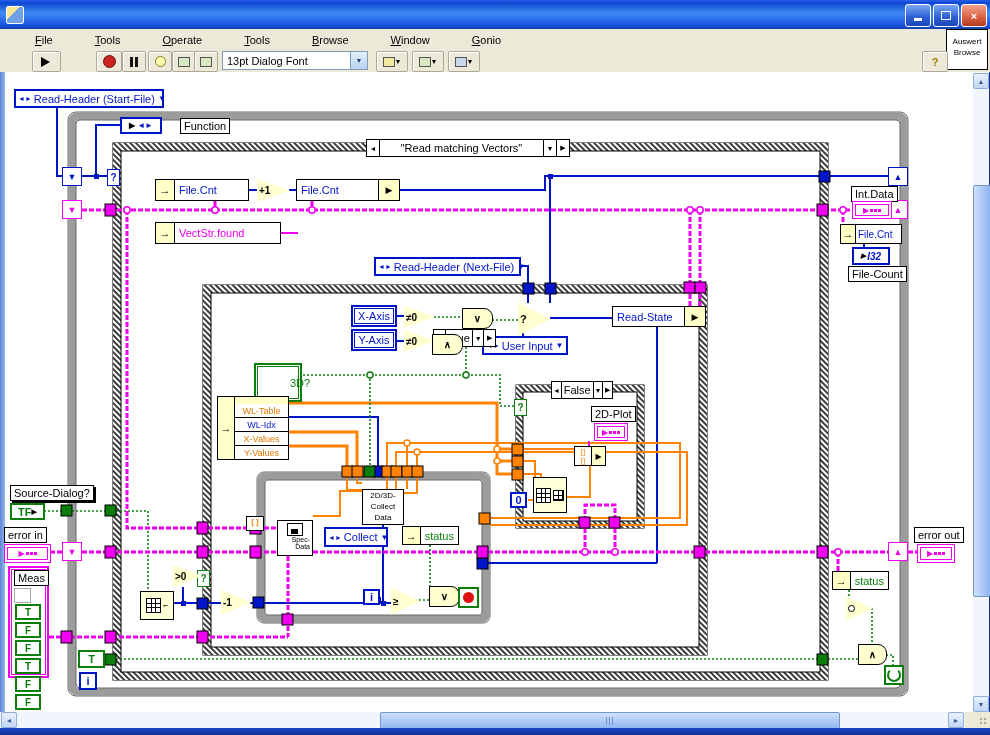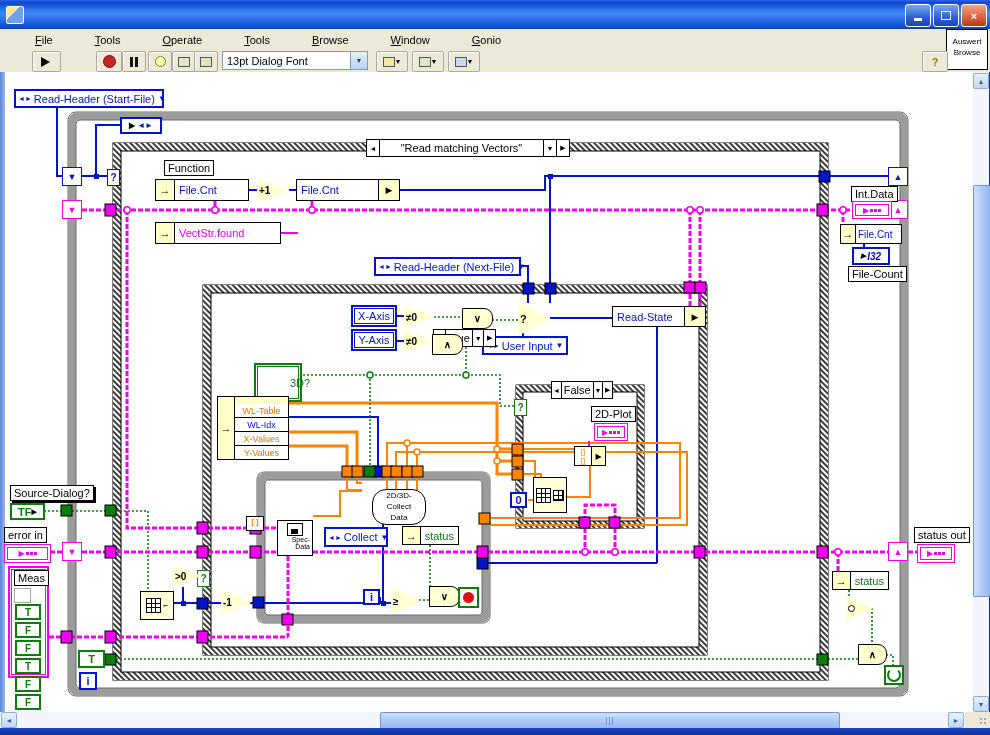--- a/index.html
+++ b/index.html
@@ -398,21 +398,21 @@
   <div class="abs enum" style="left:324px;top:527px;width:64px;height:20px;">
     <span class="pair">◄►</span>
     <span class="lab">Collect</span>
     <span class="dd">▼</span>
   </div>
 
   <div class="abs term" style="left:120px;top:117px;width:42px;height:17px;font-size:8px;">
       <span style="color:#000;margin-right:2px;">▶</span>
       <span>◄►</span>
     </div>
-  <div class="abs lv-label" style="left:164px;top:118px;margin-top:42px;">Function</div>
+  <div class="abs lv-label" style="left:180px;top:118px;">Function</div>
 
   <div class="abs qtun" style="left:107px;top:169px;width:13px;height:17px;border:1px solid #0014c8;color:#0014c8;">
       <span>?</span>
     </div>
   <div class="abs qtun" style="left:197px;top:570px;width:13px;height:17px;border:1px solid #0a7d0a;color:#0a7d0a;">
       <span>?</span>
     </div>
   <div class="abs qtun" style="left:514px;top:399px;width:13px;height:17px;border:1px solid #0a7d0a;color:#0a7d0a;">
       <span>?</span>
     </div>
@@ -504,21 +504,21 @@
     <div style="width:13px;background:#ffffc8;display:flex;align-items:center;justify-content:center;font-size:8px;">▶</div>
   </div>
   <div class="abs icnbox" style="left:533px;top:477px;width:34px;height:36px;display:flex;align-items:center;justify-content:center;gap:2px;">
     <div class="gridglyph"></div>
     <div class="gridglyph" style="width:9px;height:9px;"></div>
   </div>
   <div class="abs term" style="left:510px;top:492px;width:17px;height:16px;">
       <span>0</span>
     </div>
 
-  <div class="abs lv-label" style="left:372px;top:489px;width:54px;height:36px;font-size:8px;text-align:center;line-height:1.4;padding:0;box-sizing:border-box;border-radius:14px;">
+  <div class="abs lv-label" style="left:362px;top:489px;width:42px;height:36px;font-size:8px;text-align:center;line-height:1.4;padding:0;box-sizing:border-box;">
     <div>2D/3D-</div>
     <div>Collect</div>
     <div>Data</div>
   </div>
 
   <div class="abs icnbox" style="left:277px;top:520px;width:36px;height:36px;background:#fff;">
     <div class="floppy" style="margin:2px auto 0;"></div>
     <div style="font-size:7px;text-align:right;padding-right:2px;">Spec-</div>
     <div style="font-size:7px;text-align:right;padding-right:2px;">Data</div>
   </div>
@@ -623,21 +623,21 @@
   <div class="abs tri" style="left:846px;top:596px;width:27px;height:25px;font-size:9px;">
       <span style="width:5px;height:5px;border:1px solid #000;border-radius:50%;background:#fff;display:inline-block;"></span>
     </div>
   <div class="abs gate" style="left:858px;top:644px;width:29px;height:21px;">
       <span>∧</span>
     </div>
   <div class="abs loopcond" style="left:884px;top:665px;width:20px;height:20px;">
       <div class="ring-ccw"></div>
     </div>
 
-  <div class="abs lv-label" style="left:914px;top:527px;">status out</div>
+  <div class="abs lv-label" style="left:914px;top:527px;">error out</div>
   <div class="abs cluster" style="left:917px;top:544px;width:38px;height:19px;">
     <span style="color:#ef00ef;font-size:8px;">▶</span>
     <i class="cg"></i>
       <i class="cg"></i>
       <i class="cg"></i>
   </div>
 
   <div class="abs sb-track" style="left:973px;top:72px;width:16px;height:640px;"></div>
   <div class="abs sb-btn" style="left:973px;top:73px;width:16px;height:16px;">
       <span>▲</span>

